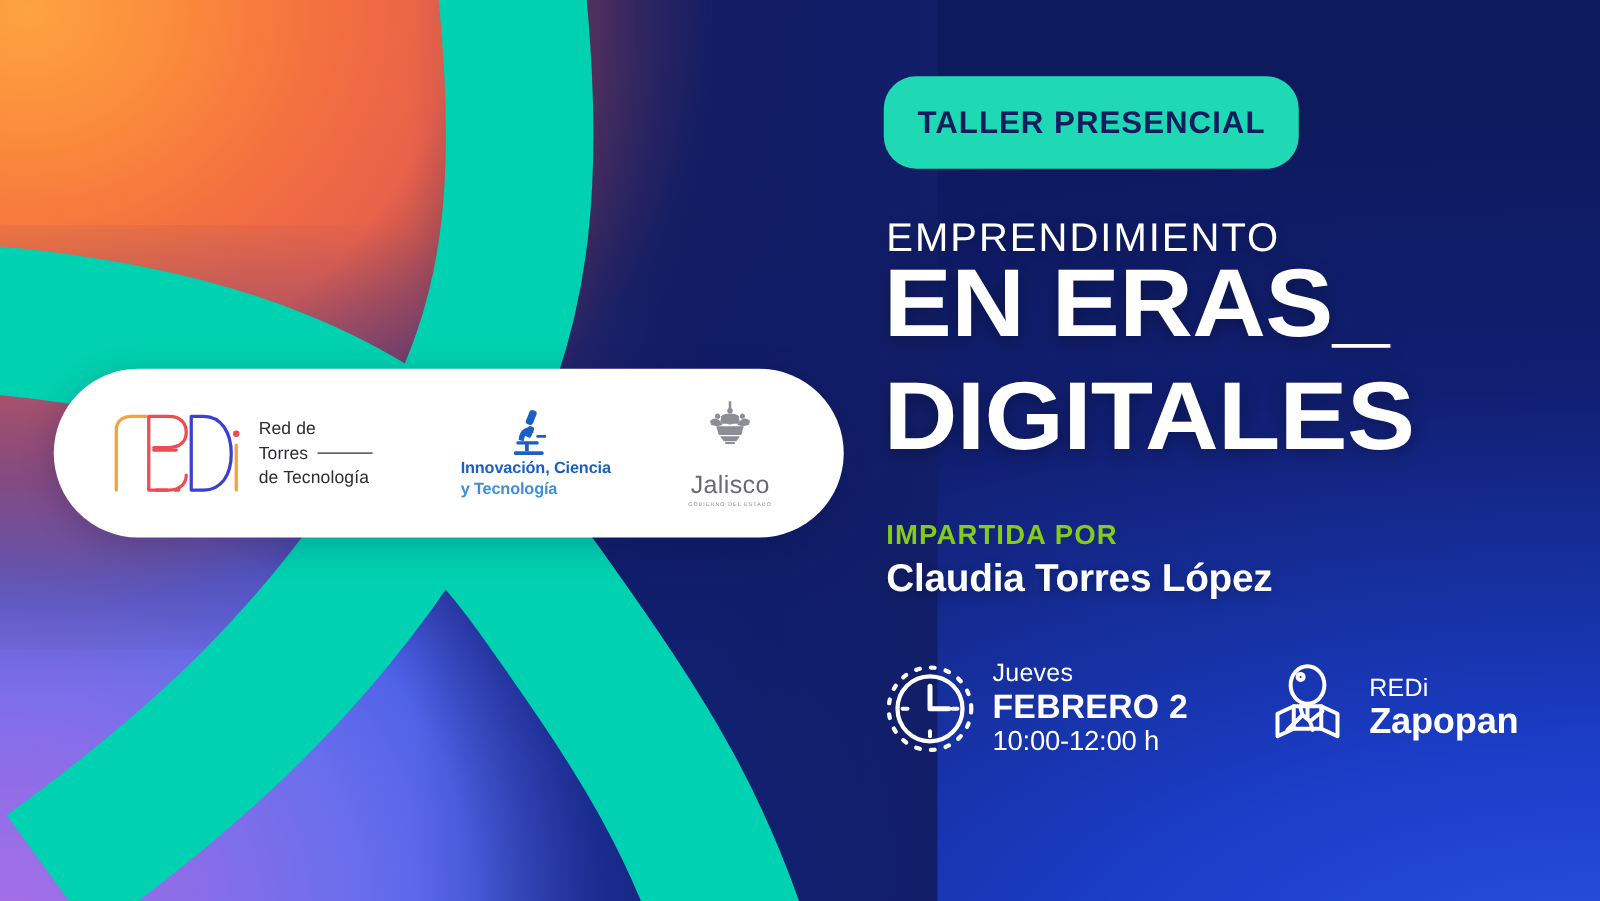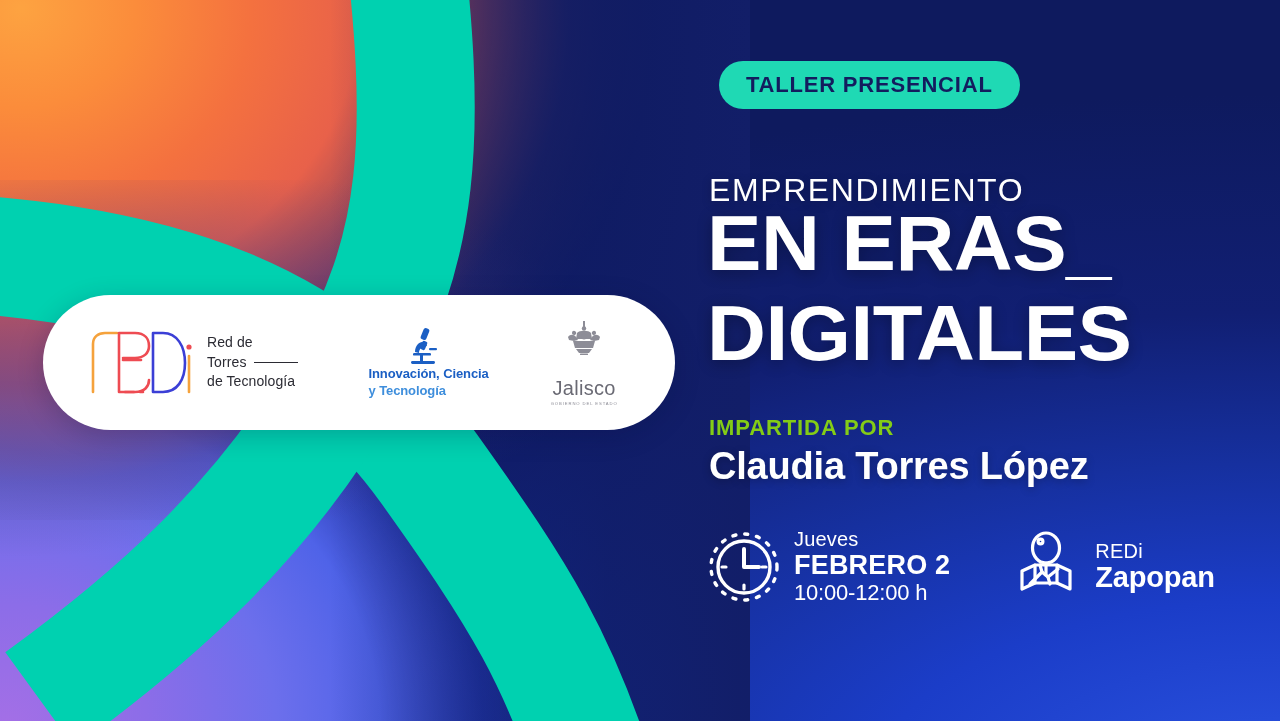--- a/index.html
+++ b/index.html
@@ -144,28 +144,28 @@
   .right {
     position: absolute;
     left: 707px;
     top: 0;
     width: 560px;
     height: 721px;
   }
 
   .badge {
     position: absolute;
-    left: 12px;
+    left: 0;
     top: 61px;
     height: 48px;
-    padding: 0 27px;
+    padding: 13px 27px;
     border-radius: 26px;
     background: #1FD9B4;
     color: #131C5E;
-    font-size: 22px;
+    font-size: 25px;
     font-weight: bold;
     letter-spacing: 0.8px;
     display: inline-flex;
     align-items: center;
     white-space: nowrap;
   }
 
   .title-1 {
     position: absolute;
     left: 2px;
@@ -216,21 +216,21 @@
     font-size: 22px;
     font-weight: bold;
     letter-spacing: 0.9px;
     white-space: nowrap;
   }
   .by-name {
     position: absolute;
     left: 2px;
     top: 445px;
     color: #ffffff;
-    font-size: 38px;
+    font-size: 31px;
     font-weight: bold;
     letter-spacing: -0.2px;
     white-space: nowrap;
     text-shadow: 0 2px 9px rgba(0,0,0,0.25);
   }
 
   .info-row {
     position: absolute;
     left: 0px;
     top: 527px;

